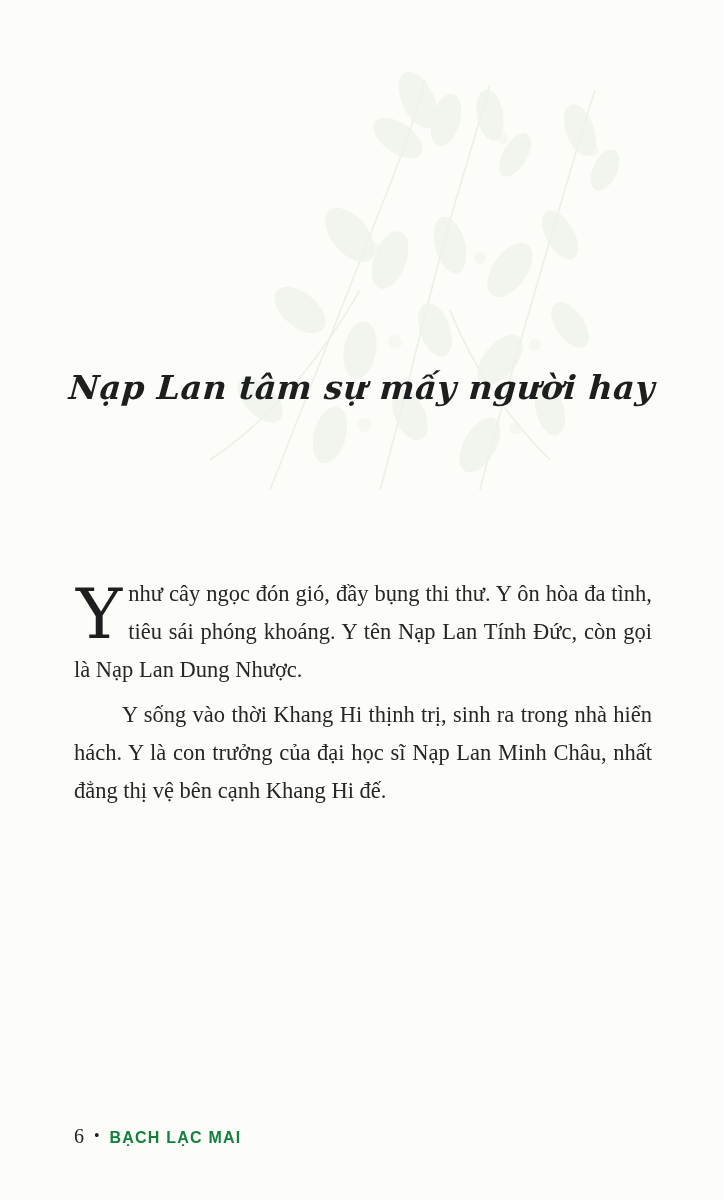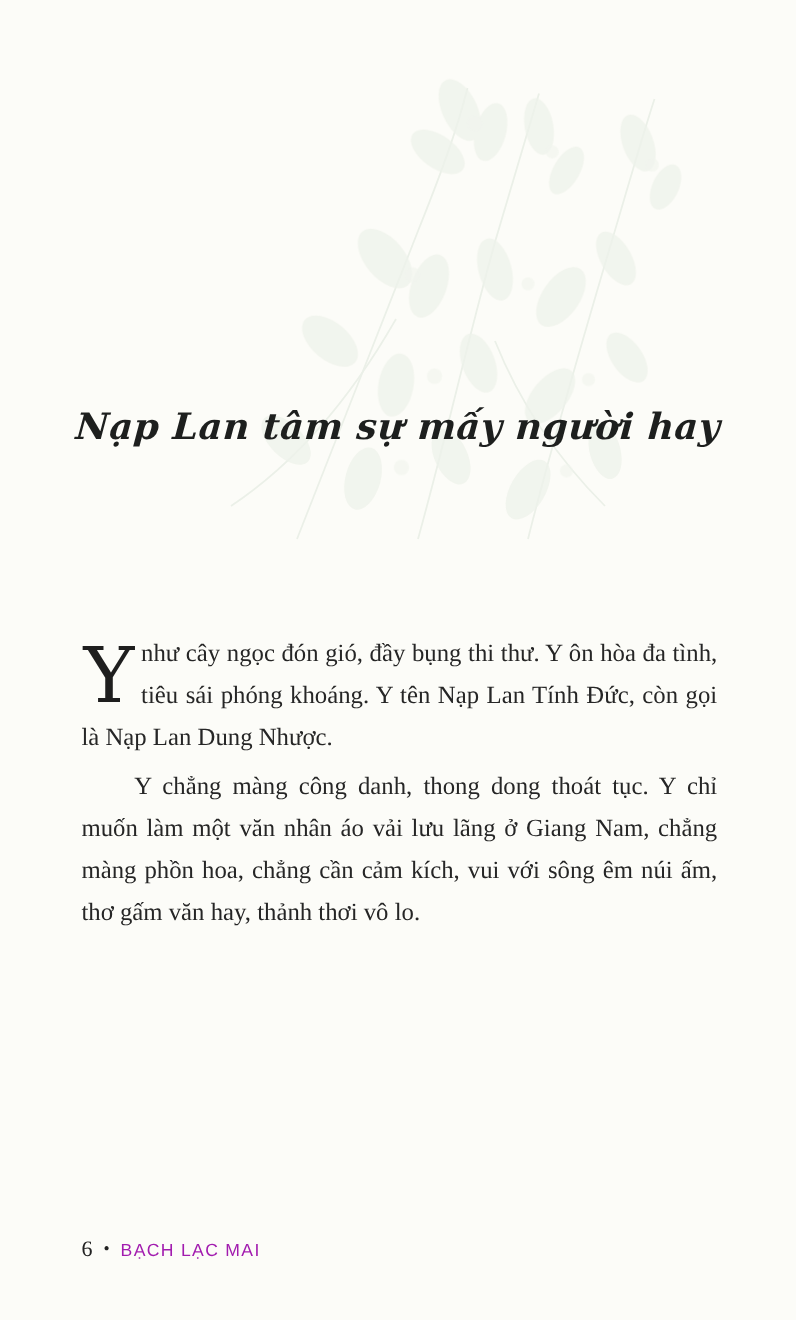--- a/index.html
+++ b/index.html
@@ -96,23 +96,23 @@
     color: #222;
   }
   .footer-dot {
     font-size: 16px;
     color: #222;
     transform: translateY(-2px);
   }
   .running-head {
     font-family: "Liberation Sans", sans-serif;
     font-size: 16px;
-    font-weight: normal;
+    font-weight: bold;
     letter-spacing: 1.2px;
-    color: #a21caf;
+    color: #15803d;
   }
 </style>
 </head>
 <body>
 
 <div class="page">
 
   <svg class="watermark" viewBox="0 0 520 450" xmlns="http://www.w3.org/2000/svg">
     <g stroke="#9bb89c" fill="none" stroke-width="1.6">
       <path d="M120 430 C160 330 190 250 230 150 C250 100 265 60 275 20"></path>
@@ -157,21 +157,21 @@
       <circle cx="365" cy="368" r="6"></circle>
     </g>
   </svg>
 
   <div class="heading-wrap">
     <div class="chapter-title">Nạp Lan tâm sự mấy người hay</div>
   </div>
 
   <div class="body-block">
     <p class="para first"><span class="dropcap">Y</span><span>như cây ngọc đón gió, đầy bụng thi thư. Y ôn hòa đa tình, tiêu sái phóng khoáng. Y tên Nạp Lan Tính Đức, còn gọi là Nạp Lan Dung Nhược.</span></p>
-    <p class="para">Y chẳng màng công danh, thong dong thoát tục. Y chỉ muốn làm một văn nhân áo vải lưu lãng ở Giang Nam, chẳng màng phồn hoa, chẳng cần cảm kích, vui với sông êm núi ấm, thơ gấm văn hay, thảnh thơi vô lo.</p>
+    <p class="para">Y sống vào thời Khang Hi thịnh trị, sinh ra trong nhà hiển hách. Y là con trưởng của đại học sĩ Nạp Lan Minh Châu, nhất đẳng thị vệ bên cạnh Khang Hi đế.</p>
   </div>
 
   <div class="footer">
     <span class="folio">6</span>
     <span class="footer-dot">•</span>
     <span class="running-head">BẠCH LẠC MAI</span>
   </div>
 
 </div>
 

